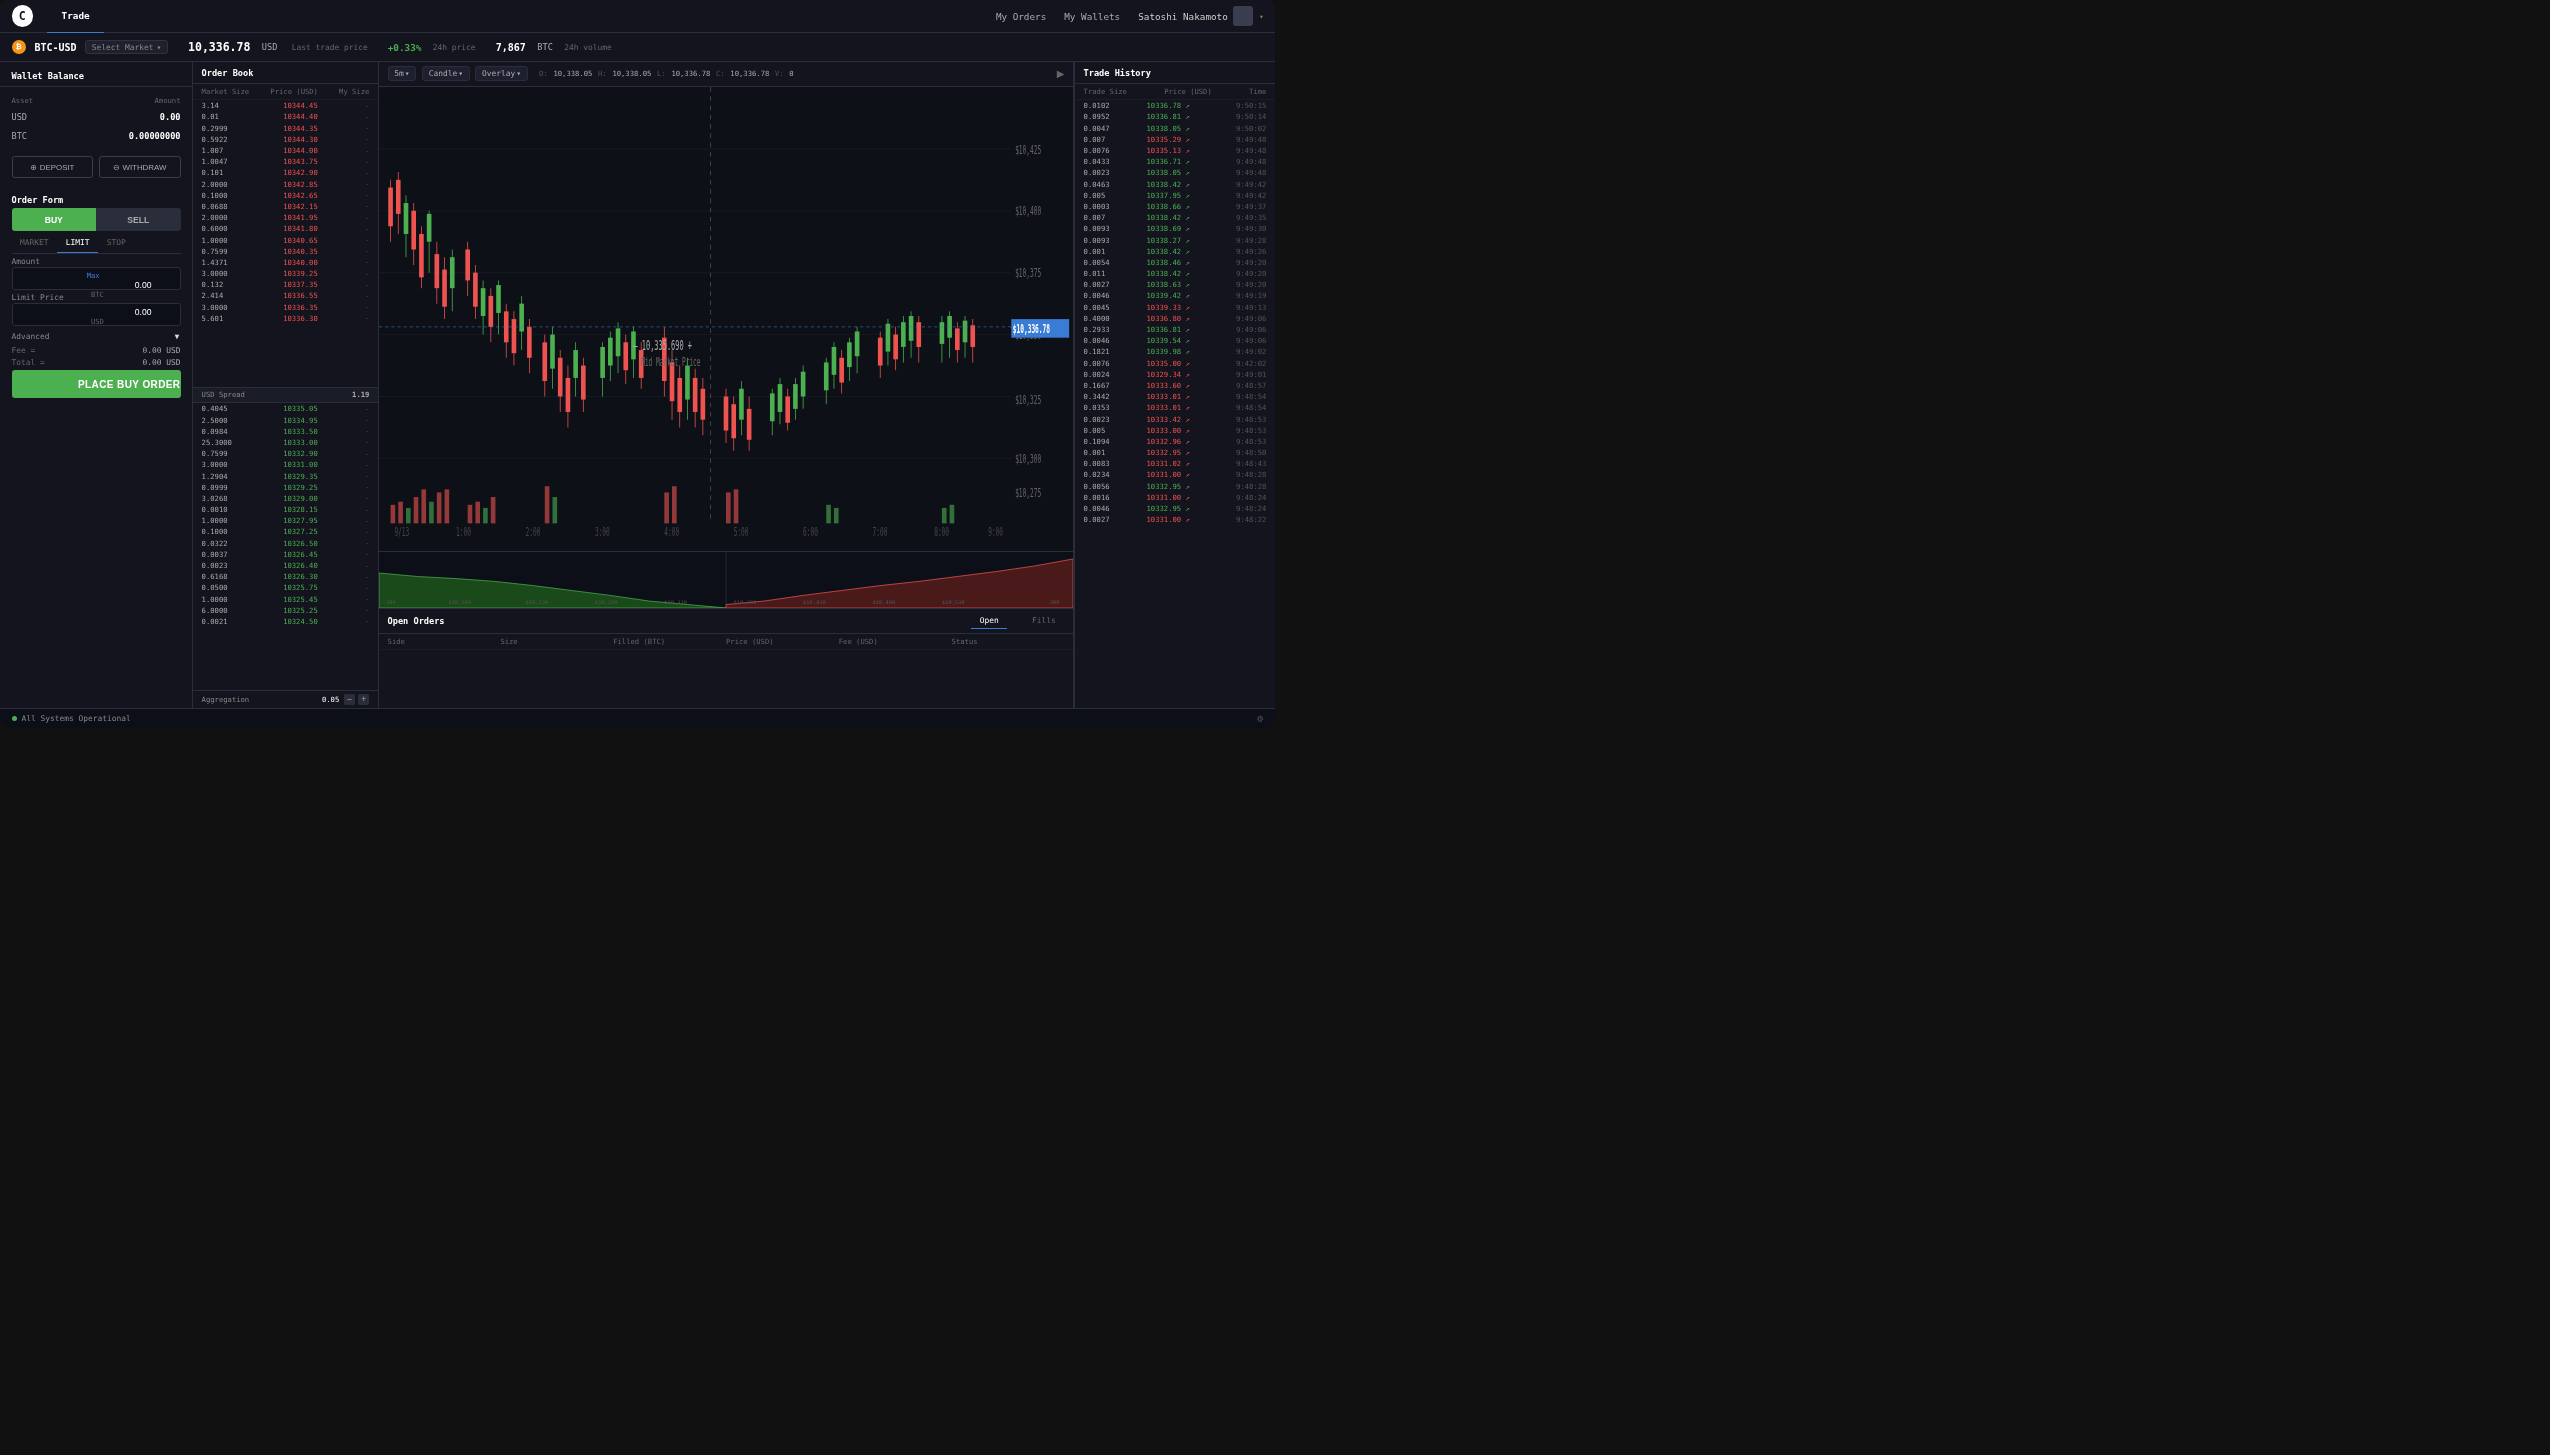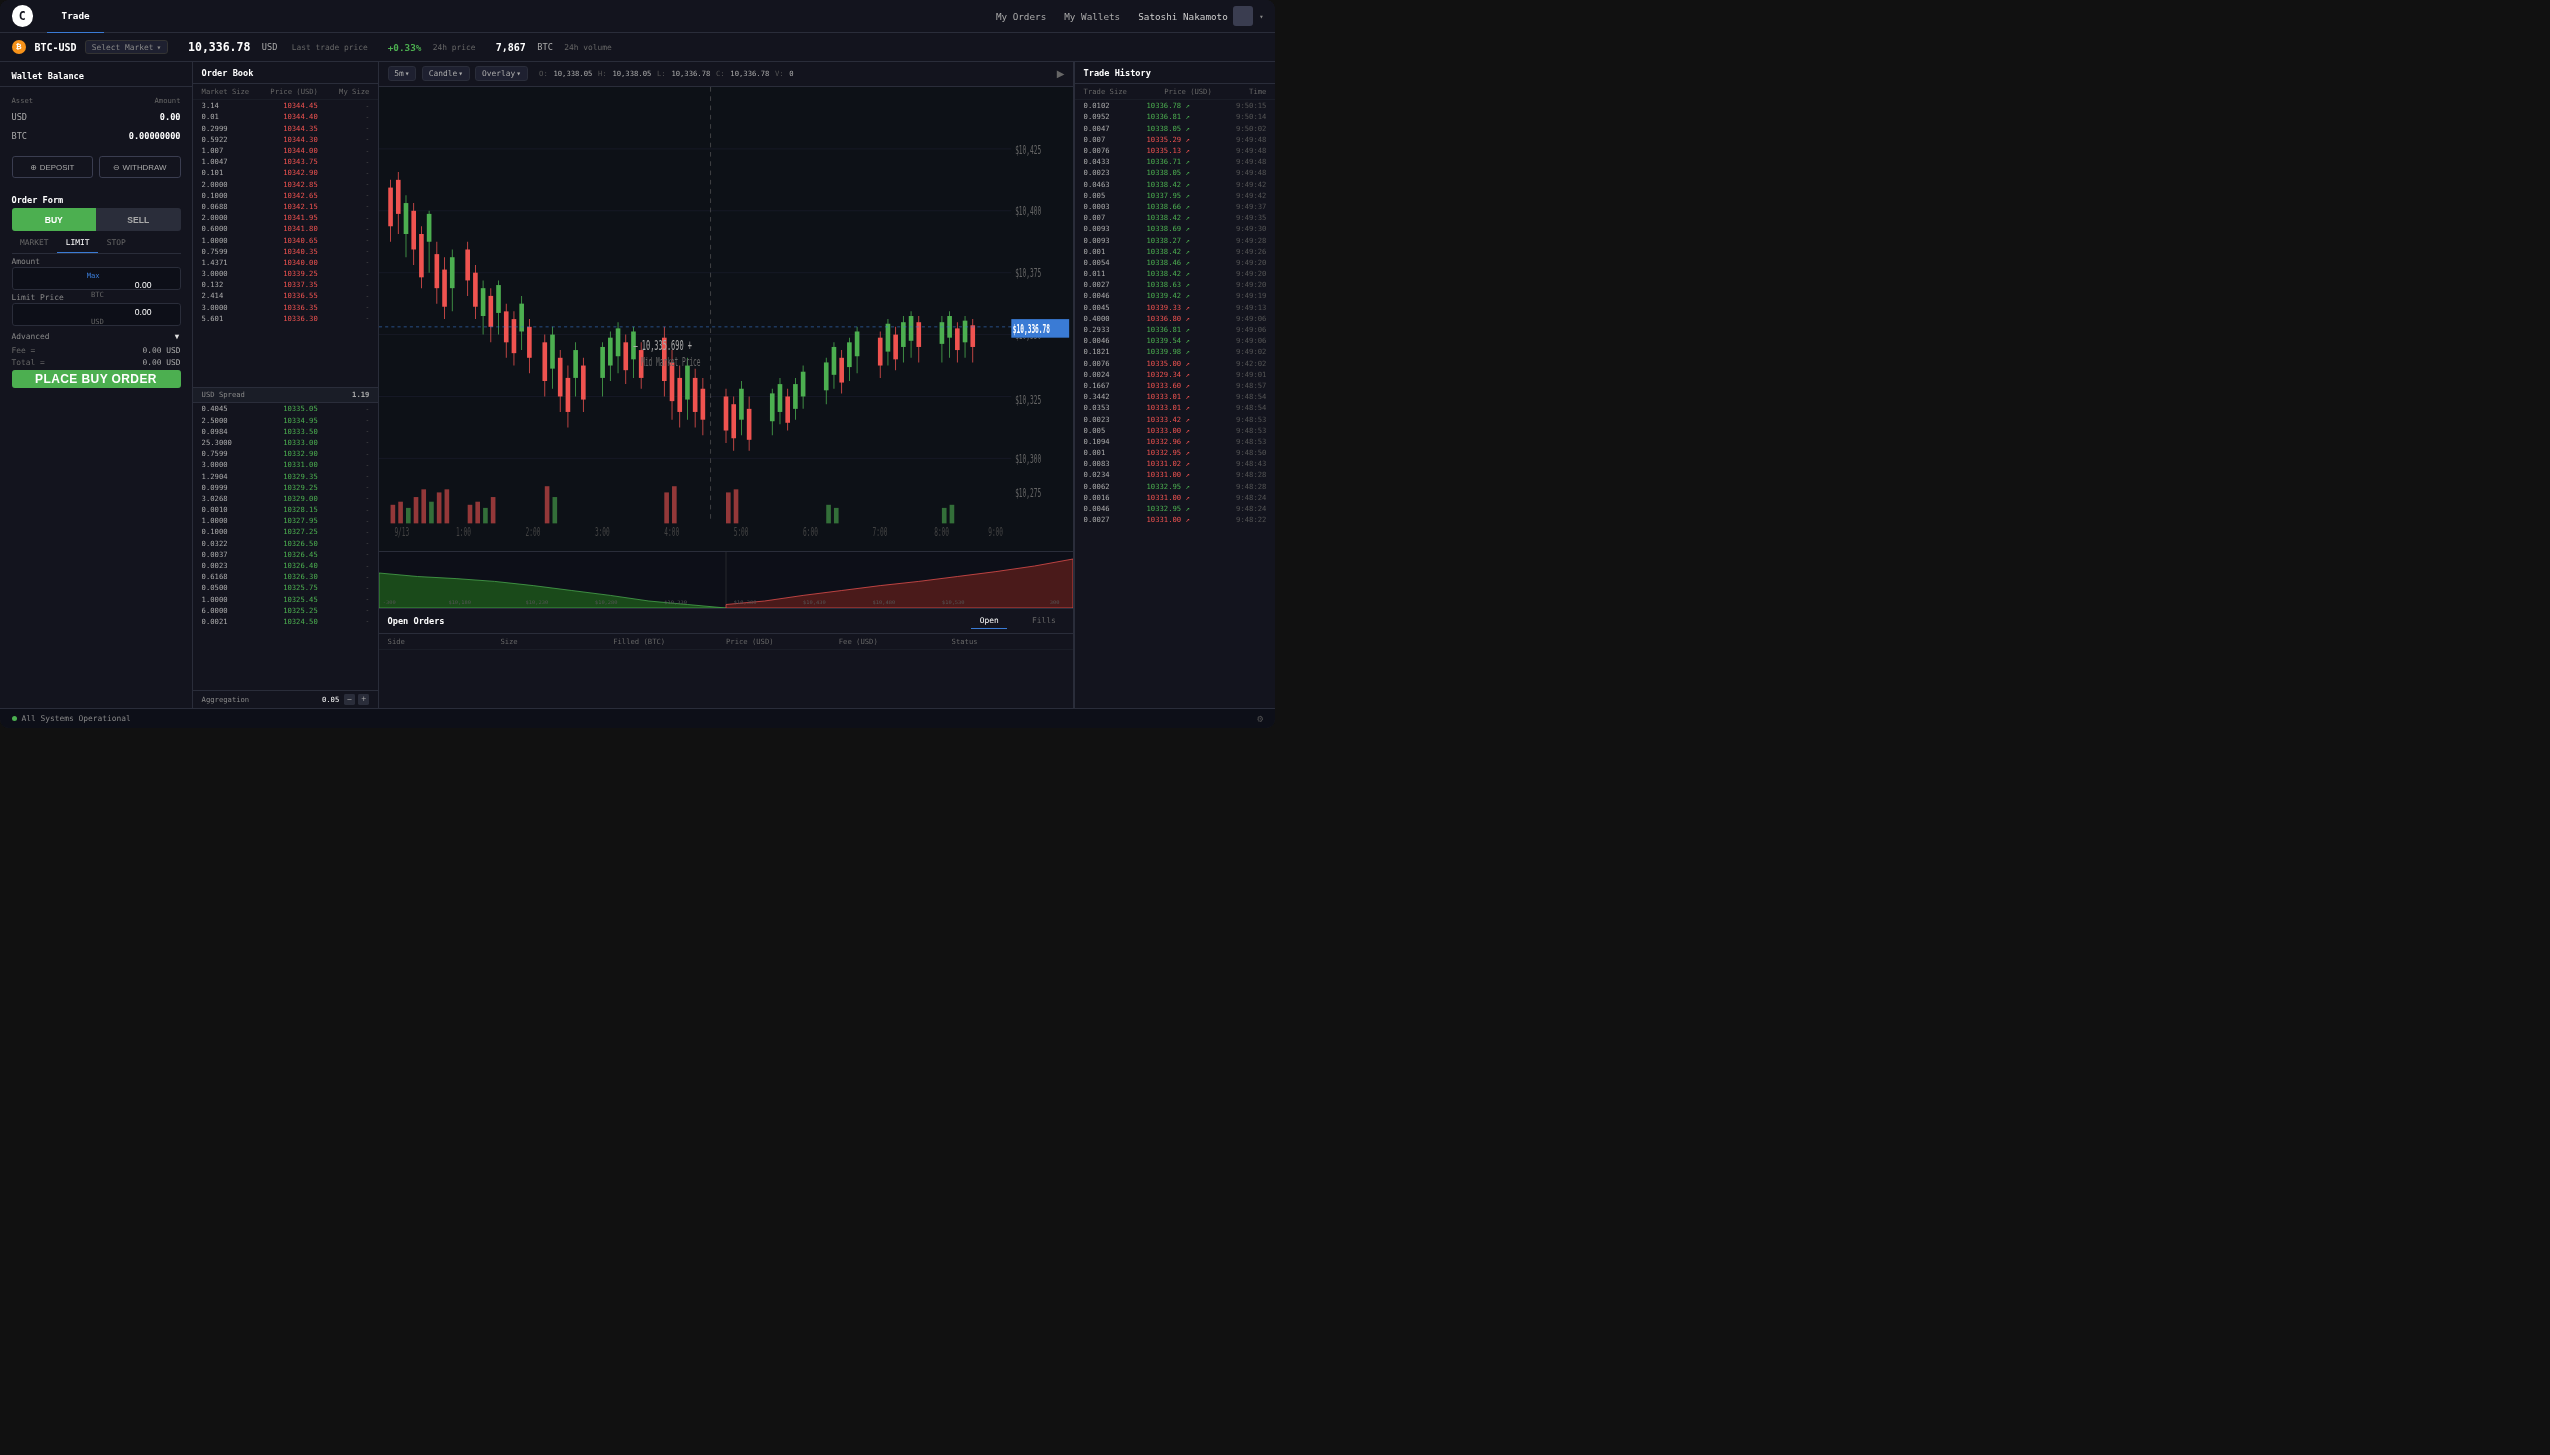--- a/index.html
+++ b/index.html
@@ -268,29 +268,30 @@
     }
     .advanced-label { font-size: 7.9px; color: #888; }
     .fee-row {
       display: flex;
       justify-content: space-between;
       font-size: 7.9px;
       color: #666;
     }
     .fee-value { color: #aaa; }
     .place-order-btn {
-      height: 18px;
+      height: 28px;
       background: #4caf50;
       border: none;
       border-radius: 2.9px;
       color: #fff;
-      font-size: 12px;
+      font-size: 10px;
       font-weight: 700;
       cursor: pointer;
       letter-spacing: 0.4px;
+      text-align: right;
     }
 
     
     .order-book-panel {
       width: 186px;
       background: #13141e;
       border-right: 0.7px solid #2a2d3a;
       display: flex;
       flex-direction: column;
       flex-shrink: 0;
@@ -1300,21 +1301,21 @@
         <span class="th-size">0.0083</span>
         <span class="th-price-down">10331.02 ↗</span>
         <span class="th-time">9:48:43</span>
       </div>
           <div class="th-row">
         <span class="th-size">0.0234</span>
         <span class="th-price-down">10331.00 ↗</span>
         <span class="th-time">9:48:28</span>
       </div>
           <div class="th-row">
-        <span class="th-size">0.0062</span>
+        <span class="th-size">0.0056</span>
         <span class="th-price-up">10332.95 ↗</span>
         <span class="th-time">9:48:28</span>
       </div>
           <div class="th-row">
         <span class="th-size">0.0016</span>
         <span class="th-price-down">10331.00 ↗</span>
         <span class="th-time">9:48:24</span>
       </div>
           <div class="th-row">
         <span class="th-size">0.0046</span>

